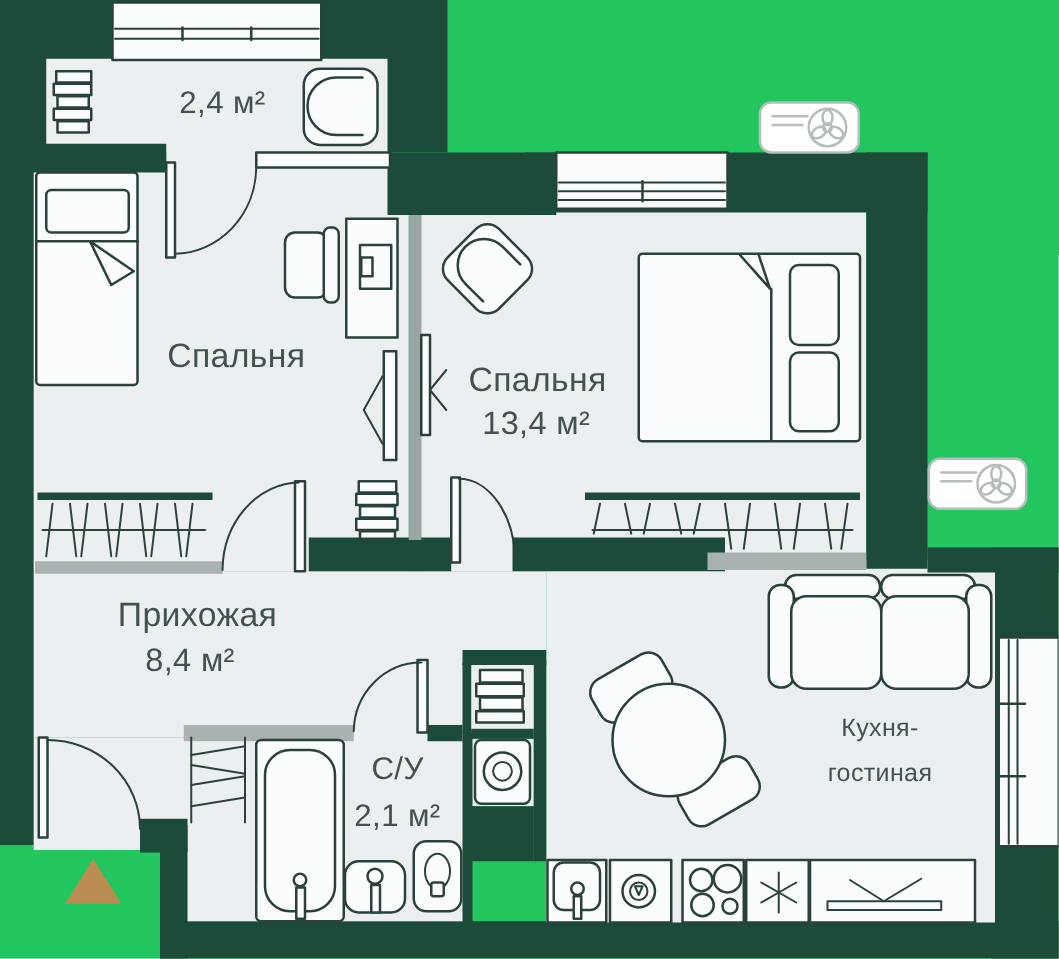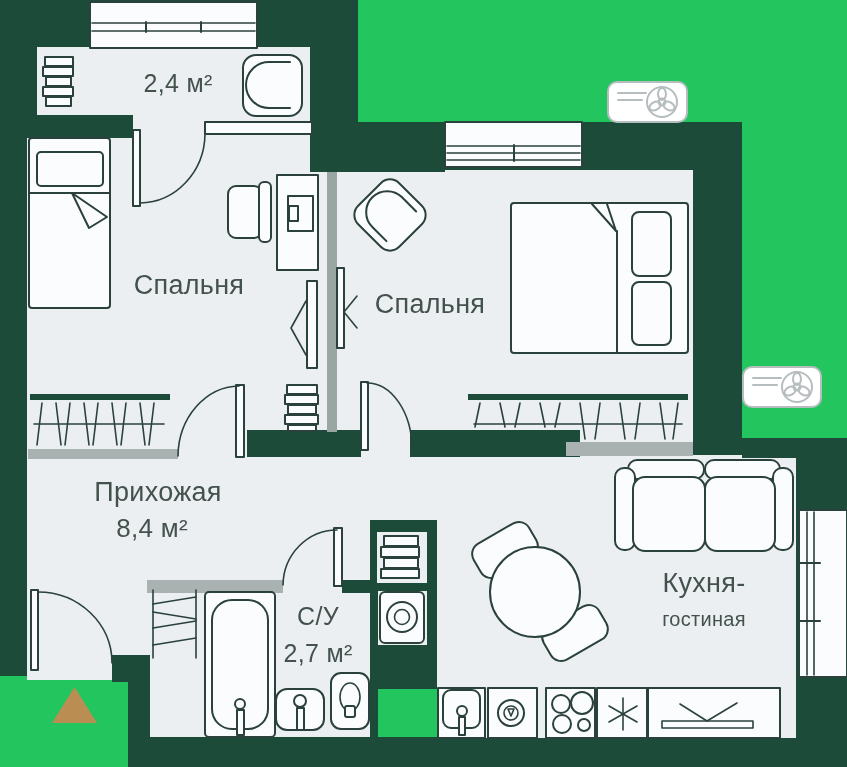--- a/index.html
+++ b/index.html
@@ -302,23 +302,24 @@
     </g>
 
     <polygon points="52,723 97,723 74.5,687" fill="#BA8E52"></polygon>
   </svg>
 
   <div class="lbl" style="left:178px;top:83px;font-size:25px">2,4 м²</div>
 
   <div class="lbl" style="left:189px;top:285px;font-size:27px">Спальня</div>
 
   <div class="lbl" style="left:430px;top:304px;font-size:27px">Спальня</div>
+  <div class="lbl" style="left:429px;top:339px">13,4 м²</div>
 
   <div class="lbl" style="left:158px;top:492px;font-size:27px">Прихожая</div>
   <div class="lbl" style="left:152px;top:528px">8,4 м²</div>
 
   <div class="lbl" style="left:318px;top:616px;font-size:25px">С/У</div>
-  <div class="lbl" style="left:318px;top:653px;font-size:25px">2,7 м²</div>
-
-  <div class="lbl" style="left:704px;top:583px;font-size:27px">Кухня-</div>
+  <div class="lbl" style="left:318px;top:653px;font-size:25px">2,1 м²</div>
+
+  <div class="lbl" style="left:704px;top:583px;font-size:20px">Кухня-</div>
   <div class="lbl" style="left:704px;top:619px;font-size:20px">гостиная</div>
 
 </div>
 
 </body></html>

